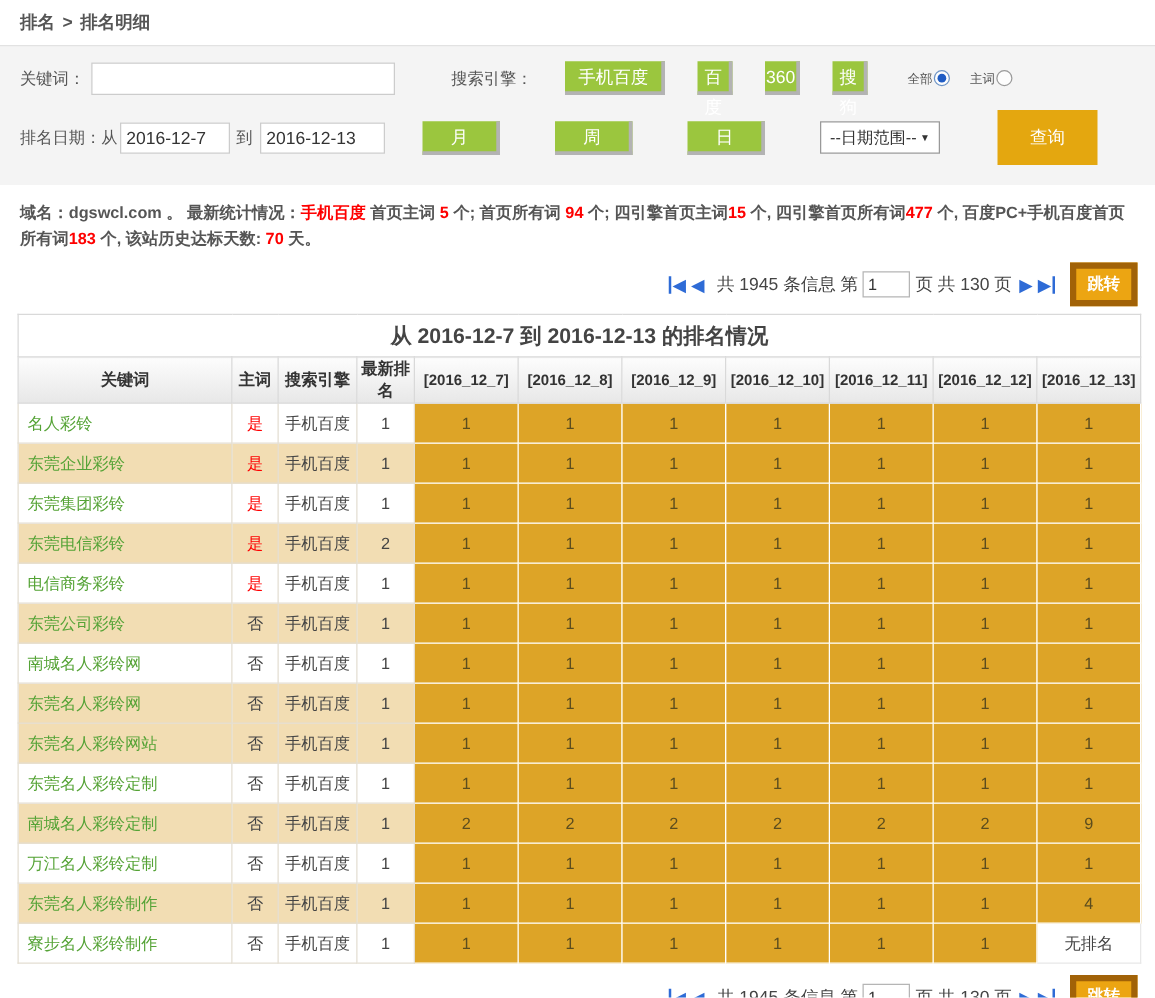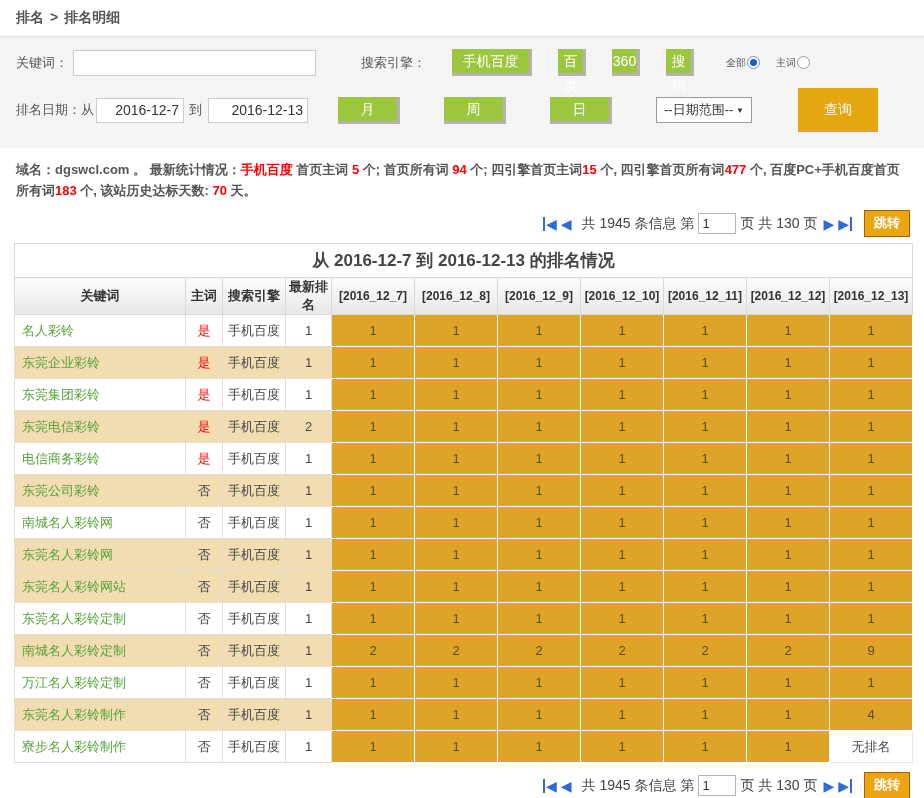--- a/index.html
+++ b/index.html
@@ -23,21 +23,21 @@
   .btn-engine { width: 80px; margin-left: 26px; }
   .btn-engine.small { width: 28px; }
   .radio-group { display: flex; align-items: center; margin-left: 16px; }
   .radio-item { display: flex; align-items: center; margin-left: 16px; }
   .radio-label { font-size: 10px; color: #555; }
   .radio { position: relative; width: 13px; height: 13px; border-radius: 50%;
            border: 1px solid #9a9a9a; background: #fdfdfd; display: inline-block; margin-left: 1px; cursor: pointer; }
   .radio.checked { border-color: #6d94c6; }
   .radio.checked::after { content: ""; position: absolute; left: 2px; top: 2px; right: 2px; bottom: 2px;
                           border-radius: 50%; background: #1f5cc4; }
-  .date-input { height: 25px; border: 1px solid #ccc; background: #fff; padding: 4px 4px; font-size: 14px; color: #333; text-align: right; }
+  .date-input { height: 25px; border: 1px solid #ccc; background: #fff; padding: 4px 4px; font-size: 14px; color: #333; }
   .date-from { width: 88px; margin: 0 5px 0 2px; }
   .date-to { width: 100px; margin-left: 6px; }
   .btn-period { width: 62px; margin-left: 44px; }
   .btn-period.first { margin-left: 30px; }
   .range-select { display: flex; align-items: center; justify-content: space-between; width: 96px; height: 26px;
                   border: 1px solid #999; background: #fff; margin-left: 44px; padding: 0 7px; cursor: pointer; }
   .range-select .txt { font-size: 13px; color: #333; }
   .caret { font-size: 8px; color: #333; }
   .btn-gold { background: #e4a70f; color: #fff; border: none; width: 80px; height: 44px;
               font-size: 14px; margin-left: 46px; cursor: pointer; }
@@ -47,21 +47,21 @@
   .summary .red { color: #fe0000; }
 
   
   .pager { display: flex; align-items: center; justify-content: flex-end; padding: 9px 14px 4px 0; font-size: 14px; color: #444; }
   .pg-arrow { color: #2e6bd6; font-size: 14px; cursor: pointer; margin: 0 2px; line-height: 14px; }
   .pg-first { border-left: 2px solid #2e6bd6; padding-left: 1px; }
   .pg-last { border-right: 2px solid #2e6bd6; padding-right: 1px; }
   .pg-text { margin: 0 4px; white-space: nowrap; }
   .pg-text.before { margin-left: 8px; }
   .page-input { width: 38px; height: 21px; border: 1px solid #b5b5b5; font-size: 13px; padding: 0 3px; color: #333; }
-  .btn-jump { background: #eca512; color: #fff; border: 1px solid #a16207; font-size: 13px; font-weight: bold;
+  .btn-jump { background: #eca512; color: #fff; border: 5px solid #a16207; font-size: 13px; font-weight: bold;
               padding: 3px 9px 4px; margin-left: 10px; cursor: pointer; }
 
   
   table { width: 896px; margin: 2px 14px 0 14px; border-collapse: collapse; table-layout: fixed; padding-left: 36px; }
   .title-row td { border: 1px solid #d9d9d9; background: #fff; text-align: center;
                   font-size: 17px; font-weight: bold; color: #444; height: 34px; }
   thead th { background: linear-gradient(#fdfdfd, #e7e7e7); border: 1px solid #d9d9d9;
              font-size: 13px; font-weight: bold; color: #333; height: 33px; }
   thead th.date { font-size: 12px; }
   tbody td { height: 32px; font-size: 13px; text-align: center; color: #444; }

